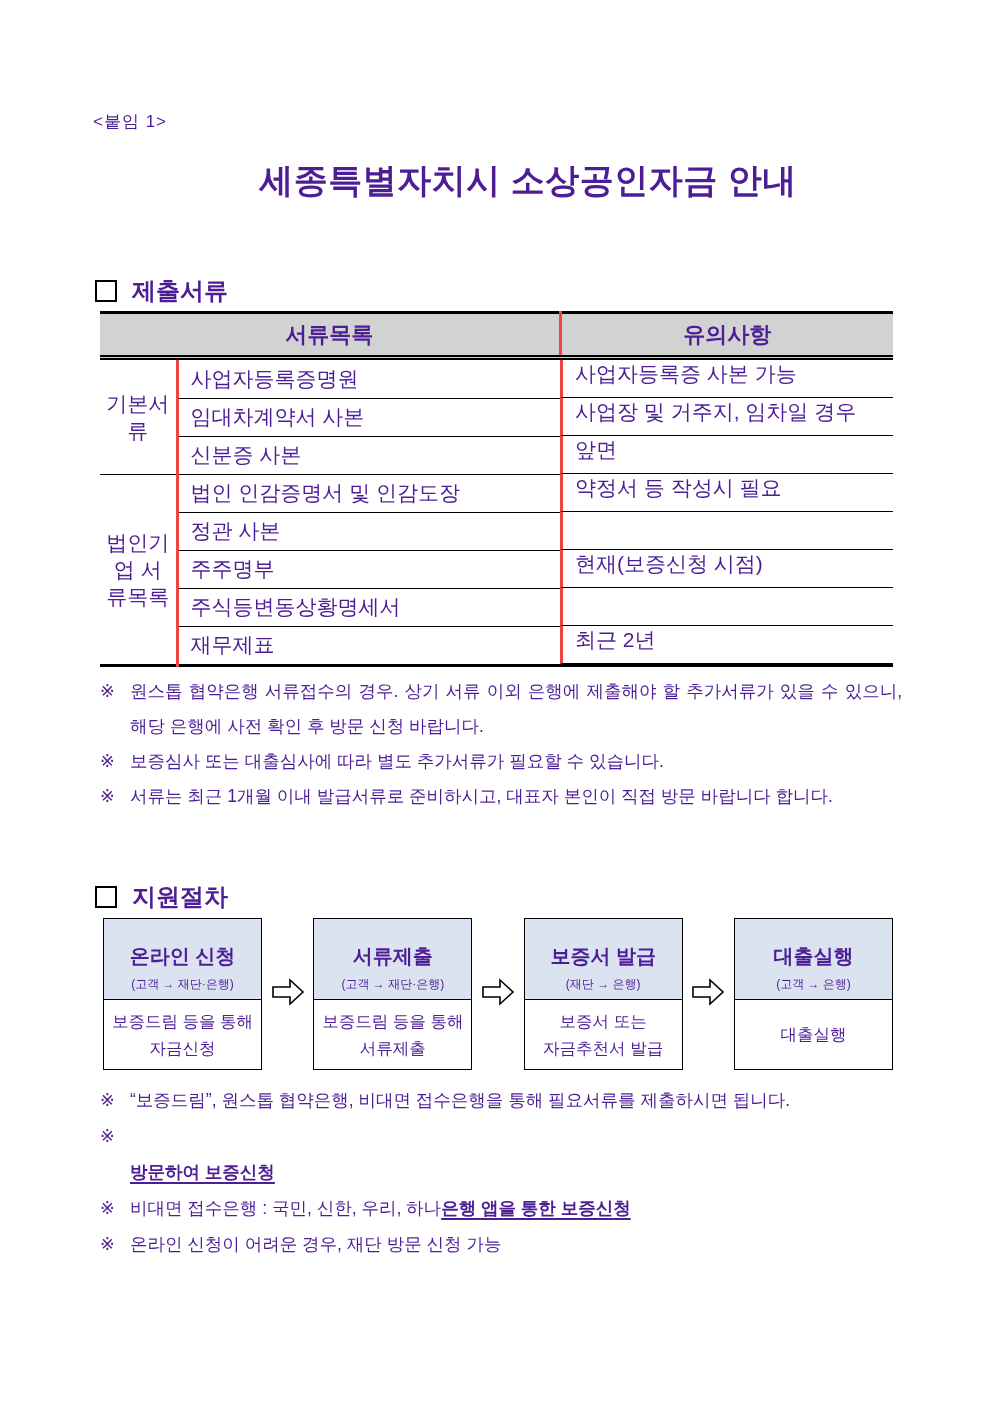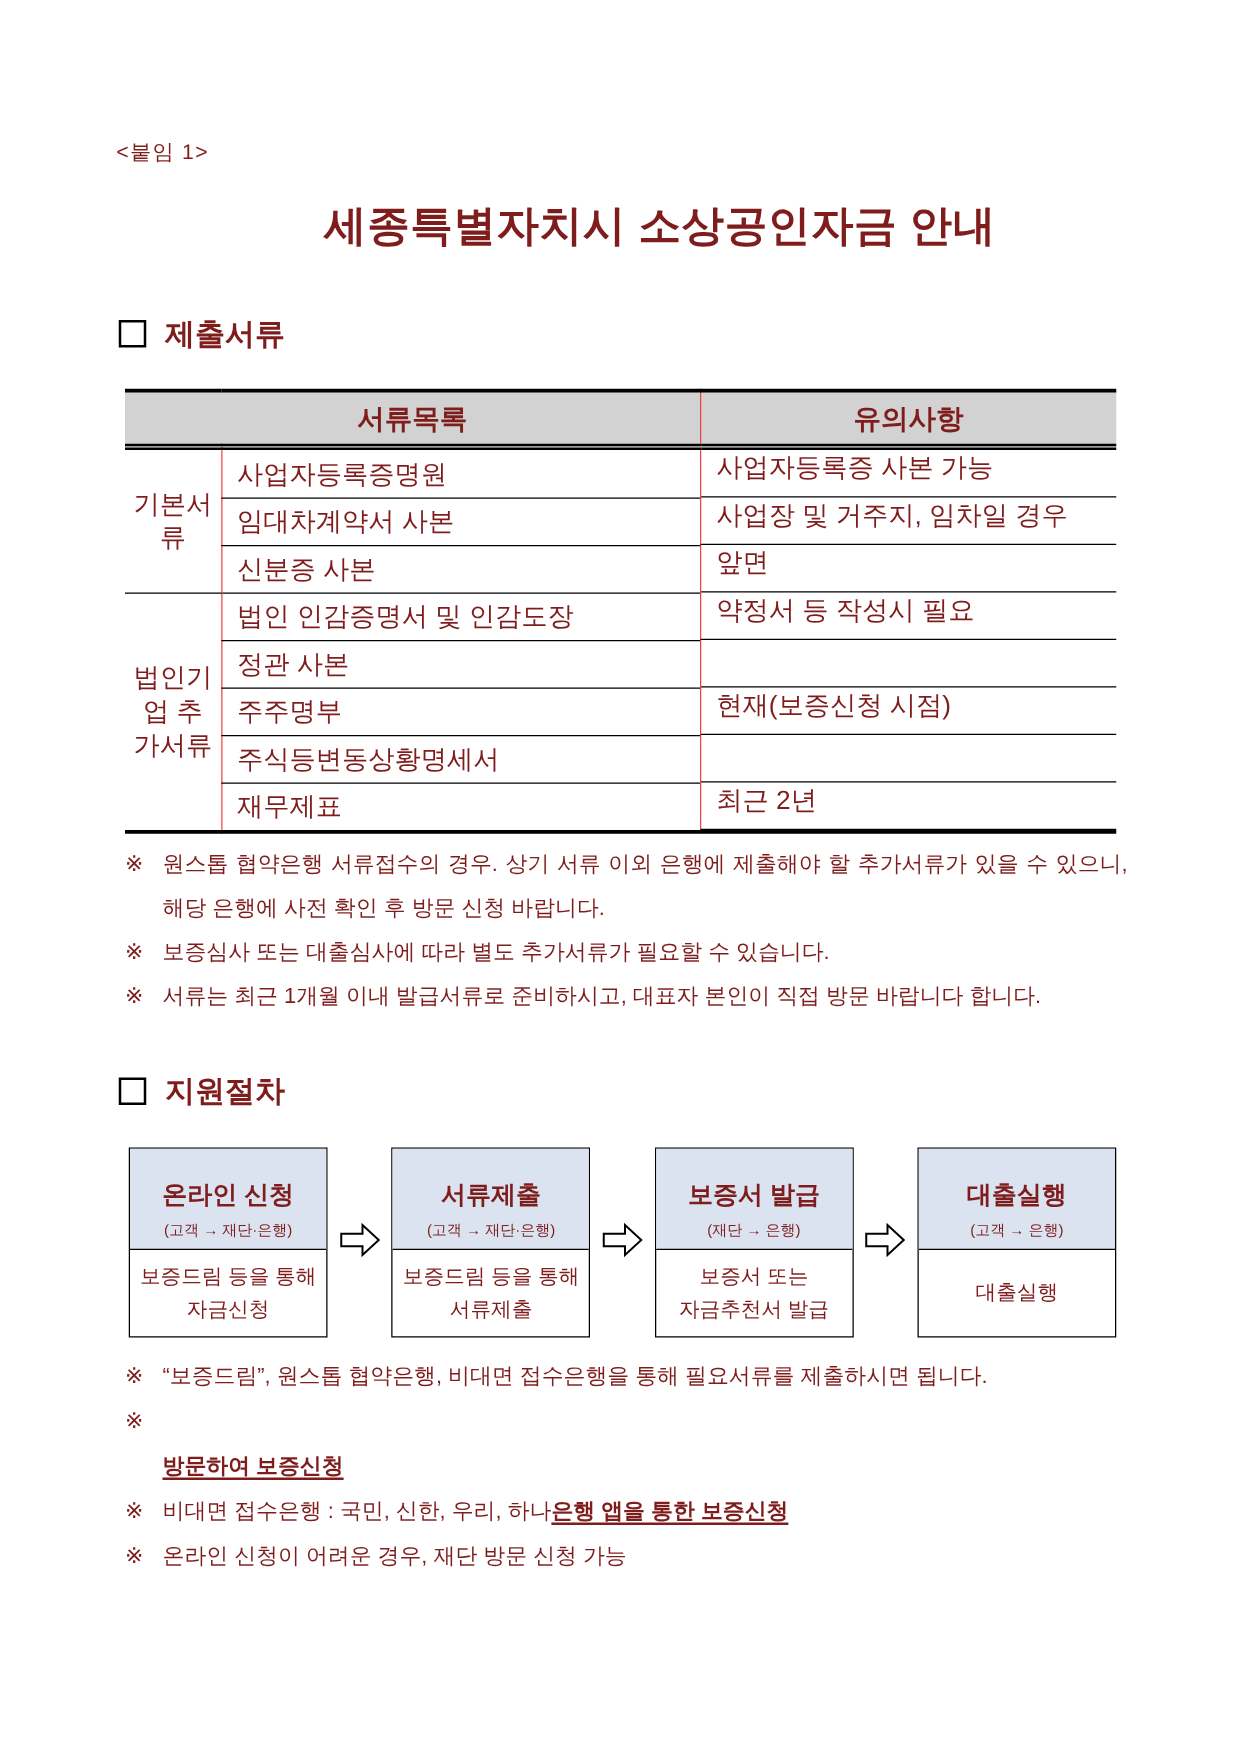--- a/index.html
+++ b/index.html
@@ -1,21 +1,21 @@
 <!DOCTYPE html>
 <html><head>
 <meta charset="utf-8">
 <style>
   html, body { margin: 0; padding: 0; background: #fff; }
   .page {
     position: relative;
     width: 992px;
     height: 1403px;
     background: #fff;
-    color: #7f1d1d;
+    color: #4c1d95;
     font-family: "Liberation Sans", "DejaVu Sans", sans-serif;
     overflow: hidden;
   }
 
   
   .attach-label {
     position: absolute;
     left: 93px;
     top: 110px;
     font-size: 17px;
@@ -36,20 +36,21 @@
   }
 
   
   .section-heading {
     position: absolute;
     left: 95px;
     font-size: 24px;
     font-weight: 800;
     display: flex;
     align-items: center;
+    margin-top: 24px;
   }
   .section-heading .sq {
     display: inline-block;
     width: 18px;
     height: 18px;
     border: 2px solid #000;
     margin-right: 15px;
     flex: 0 0 auto;
   }
   #heading-documents { top: 251px; }
@@ -86,21 +87,21 @@
     vertical-align: middle;
     white-space: nowrap;
     overflow: hidden;
   }
   .doc-table td.cat {
     text-align: center;
     padding: 0 4px;
     white-space: normal;
     line-height: 27px;
   }
-  .doc-table .bl { border-left: 1px solid #ef4444; }
+  .doc-table .bl { border-left: 3px solid #ef4444; }
 
   
   .notes {
     position: absolute;
     left: 100px;
     font-size: 17.5px;
   }
   #documents-notes { top: 674px; width: 802px; line-height: 35px; }
   #procedure-notes { top: 1082px; width: 845px; line-height: 36px; }
   .note { display: flex; align-items: flex-start; }
@@ -194,21 +195,21 @@
       </tr>
       <tr>
         <td class="doc bl">임대차계약서 사본</td>
         <td class="note bl">사업장 및 거주지, 임차일 경우</td>
       </tr>
       <tr>
         <td class="doc bl">신분증 사본</td>
         <td class="note bl">앞면</td>
       </tr>
       <tr>
-        <td class="cat" rowspan="5">법인기업 추가서류</td>
+        <td class="cat" rowspan="5">법인기업 서류목록</td>
         <td class="doc bl">법인 인감증명서 및 인감도장</td>
         <td class="note bl">약정서 등 작성시 필요</td>
       </tr>
       <tr>
         <td class="doc bl">정관 사본</td>
         <td class="note bl"></td>
       </tr>
       <tr>
         <td class="doc bl">주주명부</td>
         <td class="note bl">현재(보증신청 시점)</td>

